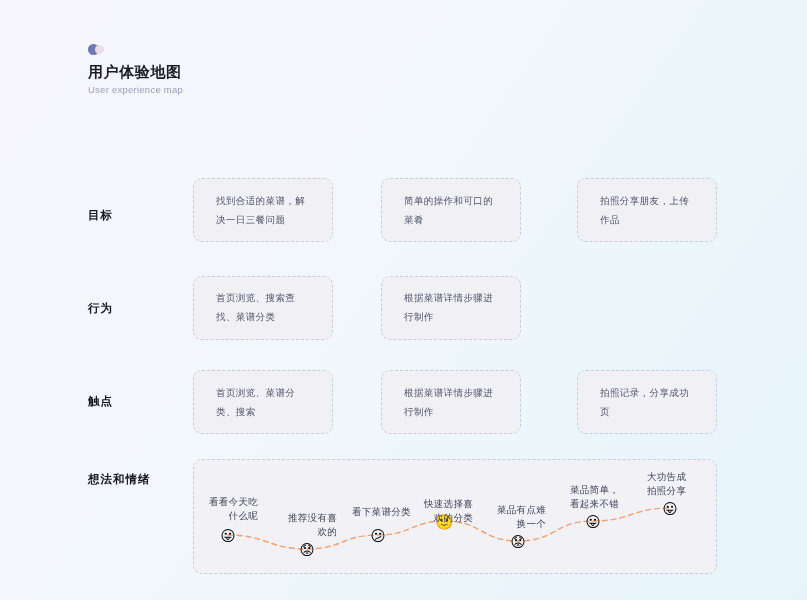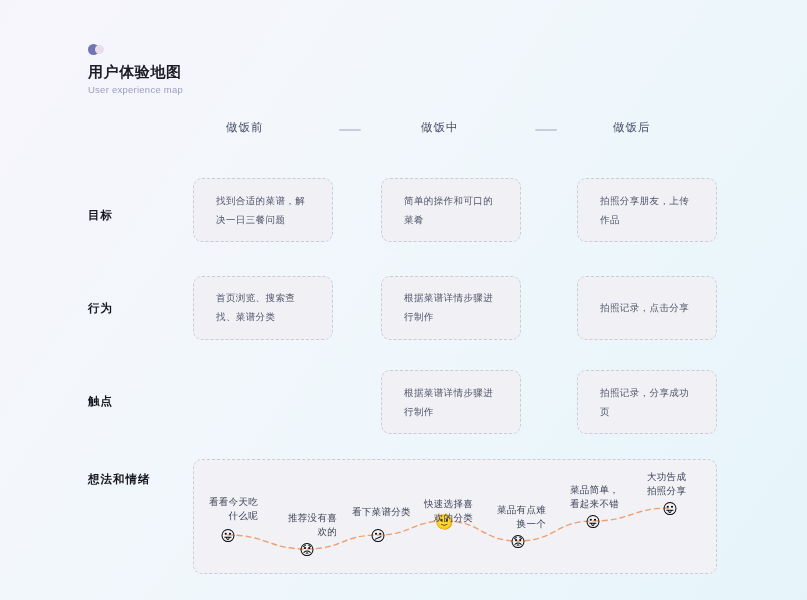--- a/index.html
+++ b/index.html
@@ -191,27 +191,20 @@
 
   <div class="title-block">
     <div class="dot-pair">
       <span class="dot-main"></span>
       <span class="dot-ghost"></span>
     </div>
     <div class="main-title">用户体验地图</div>
     <div class="sub-title">User experience map</div>
   </div>
 
-  <div class="phase-row">
-    <div class="phase phase-0">做饭前</div>
-    <div class="phase-sep sep-0"></div>
-    <div class="phase phase-1">做饭中</div>
-    <div class="phase-sep sep-1"></div>
-    <div class="phase phase-2">做饭后</div>
-  </div>
 
   <div class="row-label row-label-0">目标</div>
   <div class="row-label row-label-1">行为</div>
   <div class="row-label row-label-2">触点</div>
   <div class="row-label row-label-3">想法和情绪</div>
 
   <div class="card col-0 rowy-0">
     <div class="card-text">找到合适的菜谱，解决一日三餐问题</div>
   </div>
   <div class="card col-1 rowy-0">
@@ -220,24 +213,24 @@
   <div class="card col-2 rowy-0">
     <div class="card-text">拍照分享朋友，上传作品</div>
   </div>
 
   <div class="card col-0 rowy-1">
     <div class="card-text">首页浏览、搜索查找、菜谱分类</div>
   </div>
   <div class="card col-1 rowy-1">
     <div class="card-text">根据菜谱详情步骤进行制作</div>
   </div>
-  <div class="card col-2 rowy-1">
-    <div class="card-text">拍照记录，点击分享</div>
-  </div>
-
+
+  <div class="card col-0 rowy-2">
+    <div class="card-text">首页浏览、菜谱分类、搜索</div>
+  </div>
   <div class="card col-1 rowy-2">
     <div class="card-text">根据菜谱详情步骤进行制作</div>
   </div>
   <div class="card col-2 rowy-2">
     <div class="card-text">拍照记录，分享成功页</div>
   </div>
 
   <div class="emotion-panel"></div>
 
   <svg class="emotion-svg">

